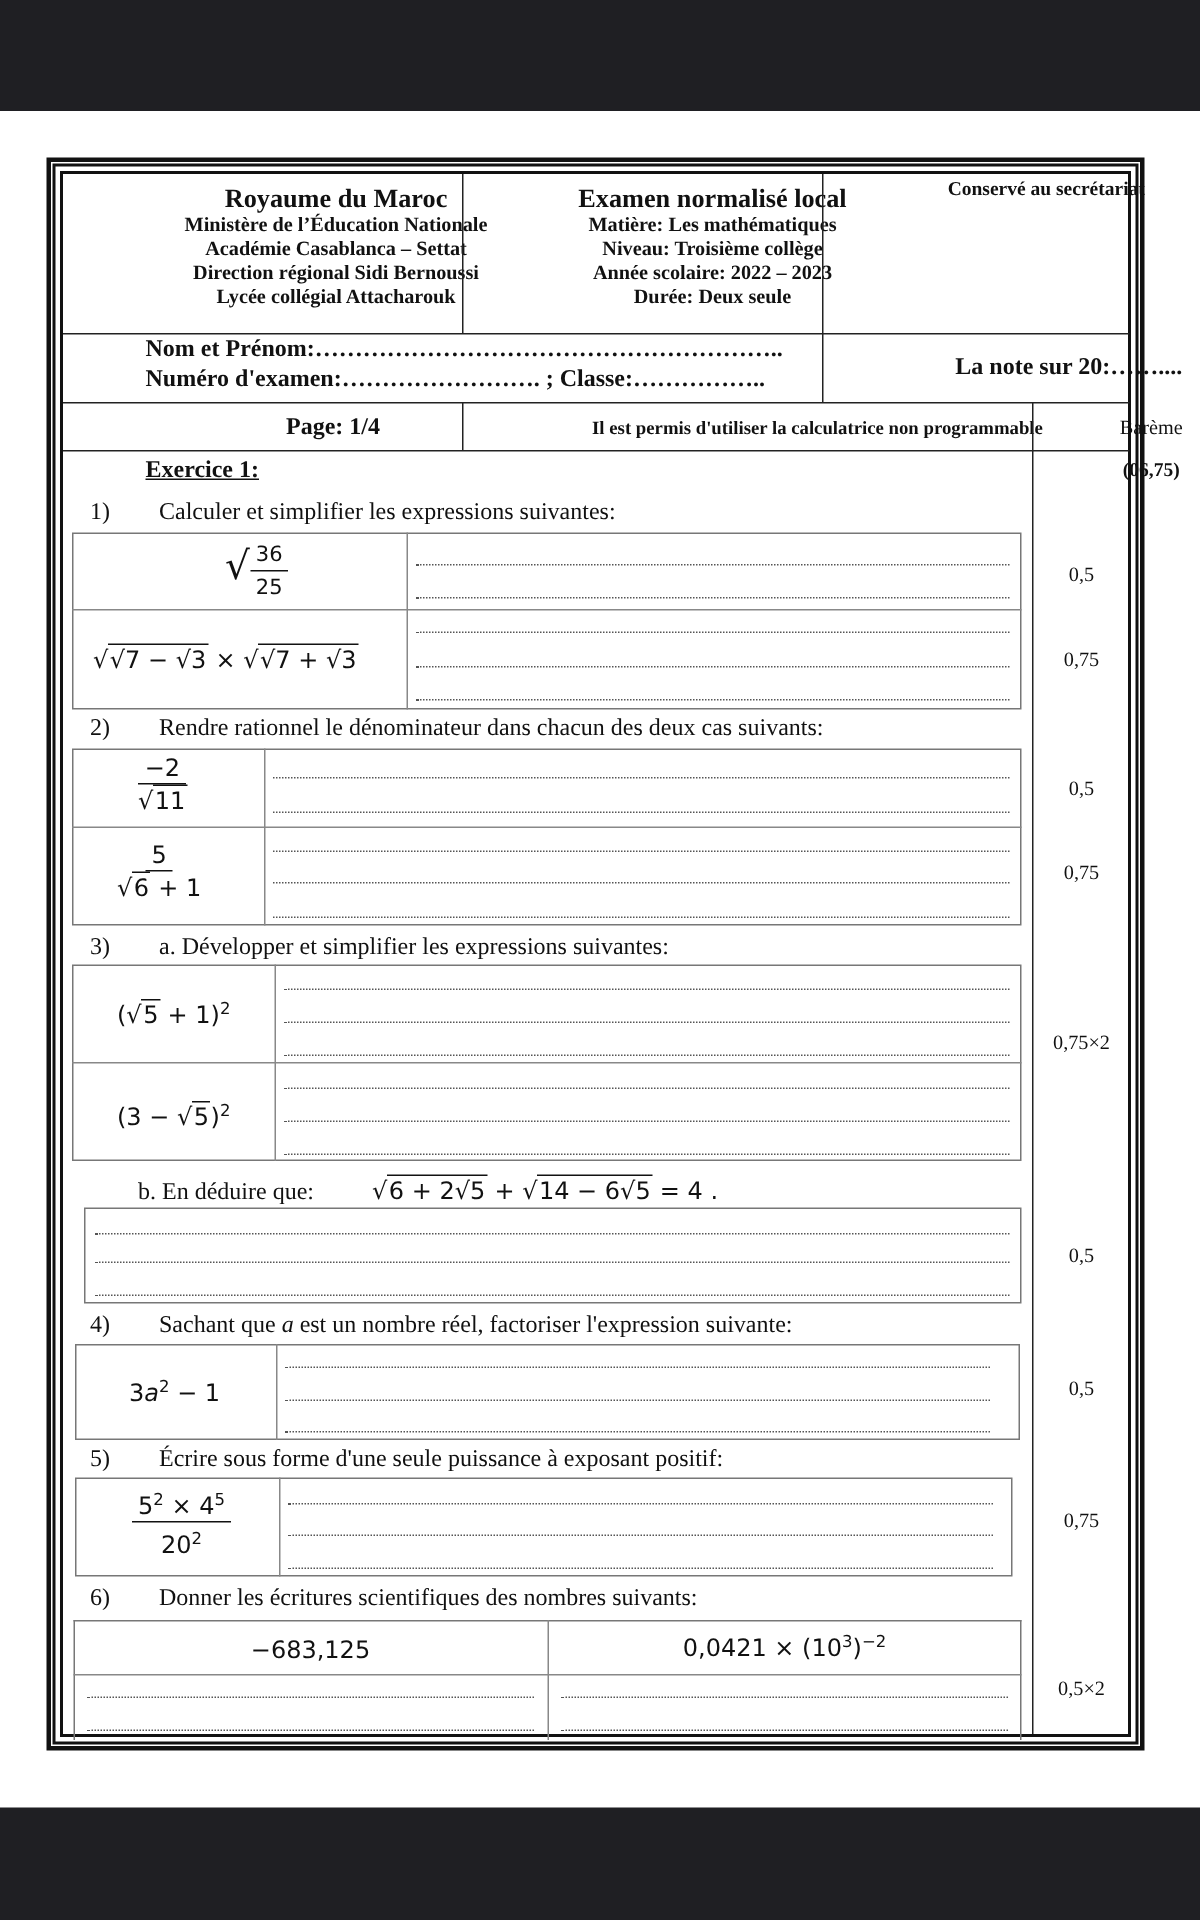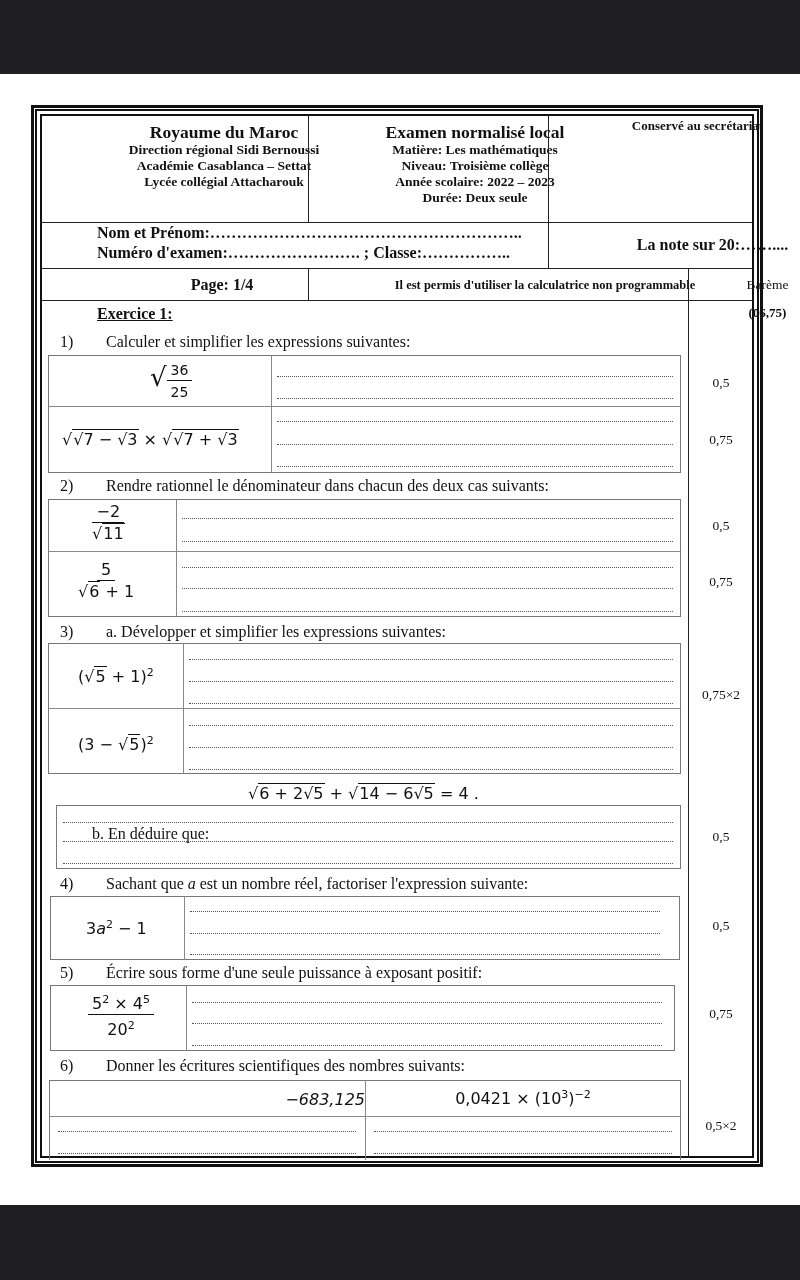--- a/index.html
+++ b/index.html
@@ -51,22 +51,23 @@
 
 <div class="topbar"></div>
 <div class="bottombar"></div>
 
 <div class="frame-outer"></div>
 <div class="frame-mid"></div>
 <div class="frame-inner"></div>
 
 <div class="abs hdr-col" style="left:46px; top:122px; width:262px;">
   <div class="big">Royaume du Maroc</div>
+  <div>Ministère de l’Éducation Nationale</div>
+  <div>Académie Casablanca – Settat</div>
   <div>Direction régional Sidi Bernoussi</div>
-  <div>Académie Casablanca – Settat</div>
   <div>Lycée collégial Attacharouk</div>
 </div>
 <div class="abs hdr-col" style="left:308px; top:122px; width:240px;">
   <div class="big">Examen normalisé local</div>
   <div>Matière: Les mathématiques</div>
   <div>Niveau: Troisième collège</div>
   <div>Année scolaire: 2022 – 2023</div>
   <div>Durée: Deux seule</div>
 </div>
 <div class="abs bold" style="left:548px; top:118px; width:205px; text-align:center; font-size:13px;">Conservé au secrétariat</div>
@@ -149,21 +150,21 @@
 <div class="math" style="left:78px; top:666px;">(√<span class="rad">5</span> + 1)<sup>2</sup></div>
 <div class="math" style="left:78px; top:734px;">(3 − √<span class="rad">5</span>)<sup>2</sup></div>
 <div class="dots" style="left:189px; top:659px; width:484px;"></div>
 <div class="dots" style="left:189px; top:681px; width:484px;"></div>
 <div class="dots" style="left:189px; top:703px; width:484px;"></div>
 <div class="dots" style="left:189px; top:725px; width:484px;"></div>
 <div class="dots" style="left:189px; top:747px; width:484px;"></div>
 <div class="dots" style="left:189px; top:769px; width:484px;"></div>
 <div class="mark" style="left:691px; top:687px;">0,75×2</div>
 
-<div class="q" style="left:92px; top:786px;margin-top:39px;">
+<div class="q" style="left:92px; top:786px;">
   <span>b. En déduire que:</span>
 </div>
 <div class="math" style="left:248px; top:784px;">
   √<span class="rad">6 + 2√5</span> + √<span class="rad">14 − 6√5</span> = 4 .
 </div>
 <div class="box" style="left:56px; top:805px; width:625px; height:64px;"></div>
 <div class="dots" style="left:63px; top:822px; width:610px;"></div>
 <div class="dots" style="left:63px; top:841px; width:610px;"></div>
 <div class="dots" style="left:63px; top:863px; width:610px;"></div>
 <div class="mark" style="left:691px; top:829px;">0,5</div>
@@ -194,19 +195,19 @@
 <div class="dots" style="left:192px; top:1023px; width:470px;"></div>
 <div class="dots" style="left:192px; top:1045px; width:470px;"></div>
 <div class="mark" style="left:691px; top:1006px;">0,75</div>
 
 <div class="q" style="left:60px; top:1057px;">
   <span class="num">6)</span><span>Donner les écritures scientifiques des nombres suivants:</span>
 </div>
 <div class="box" style="left:49px; top:1080px; width:632px; height:80px; border-bottom:none;"></div>
 <div class="gv" style="left:365px; top:1080px; height:80px;"></div>
 <div class="gl" style="left:49px; top:1116px; width:632px;"></div>
-<div class="math" style="left:49px; top:1090px; width:316px; text-align:right;font-style:italic;">−683,125</div>
+<div class="math" style="left:49px; top:1090px; width:316px; text-align:center;">−683,125</div>
 <div class="math" style="left:365px; top:1088px; width:316px; text-align:center;">0,0421 × (10<sup>3</sup>)<sup>−2</sup></div>
 <div class="dots" style="left:58px; top:1131px; width:298px;"></div>
 <div class="dots" style="left:58px; top:1153px; width:298px;"></div>
 <div class="dots" style="left:374px; top:1131px; width:298px;"></div>
 <div class="dots" style="left:374px; top:1153px; width:298px;"></div>
 <div class="mark" style="left:691px; top:1118px;">0,5×2</div>
 
 </body></html>

